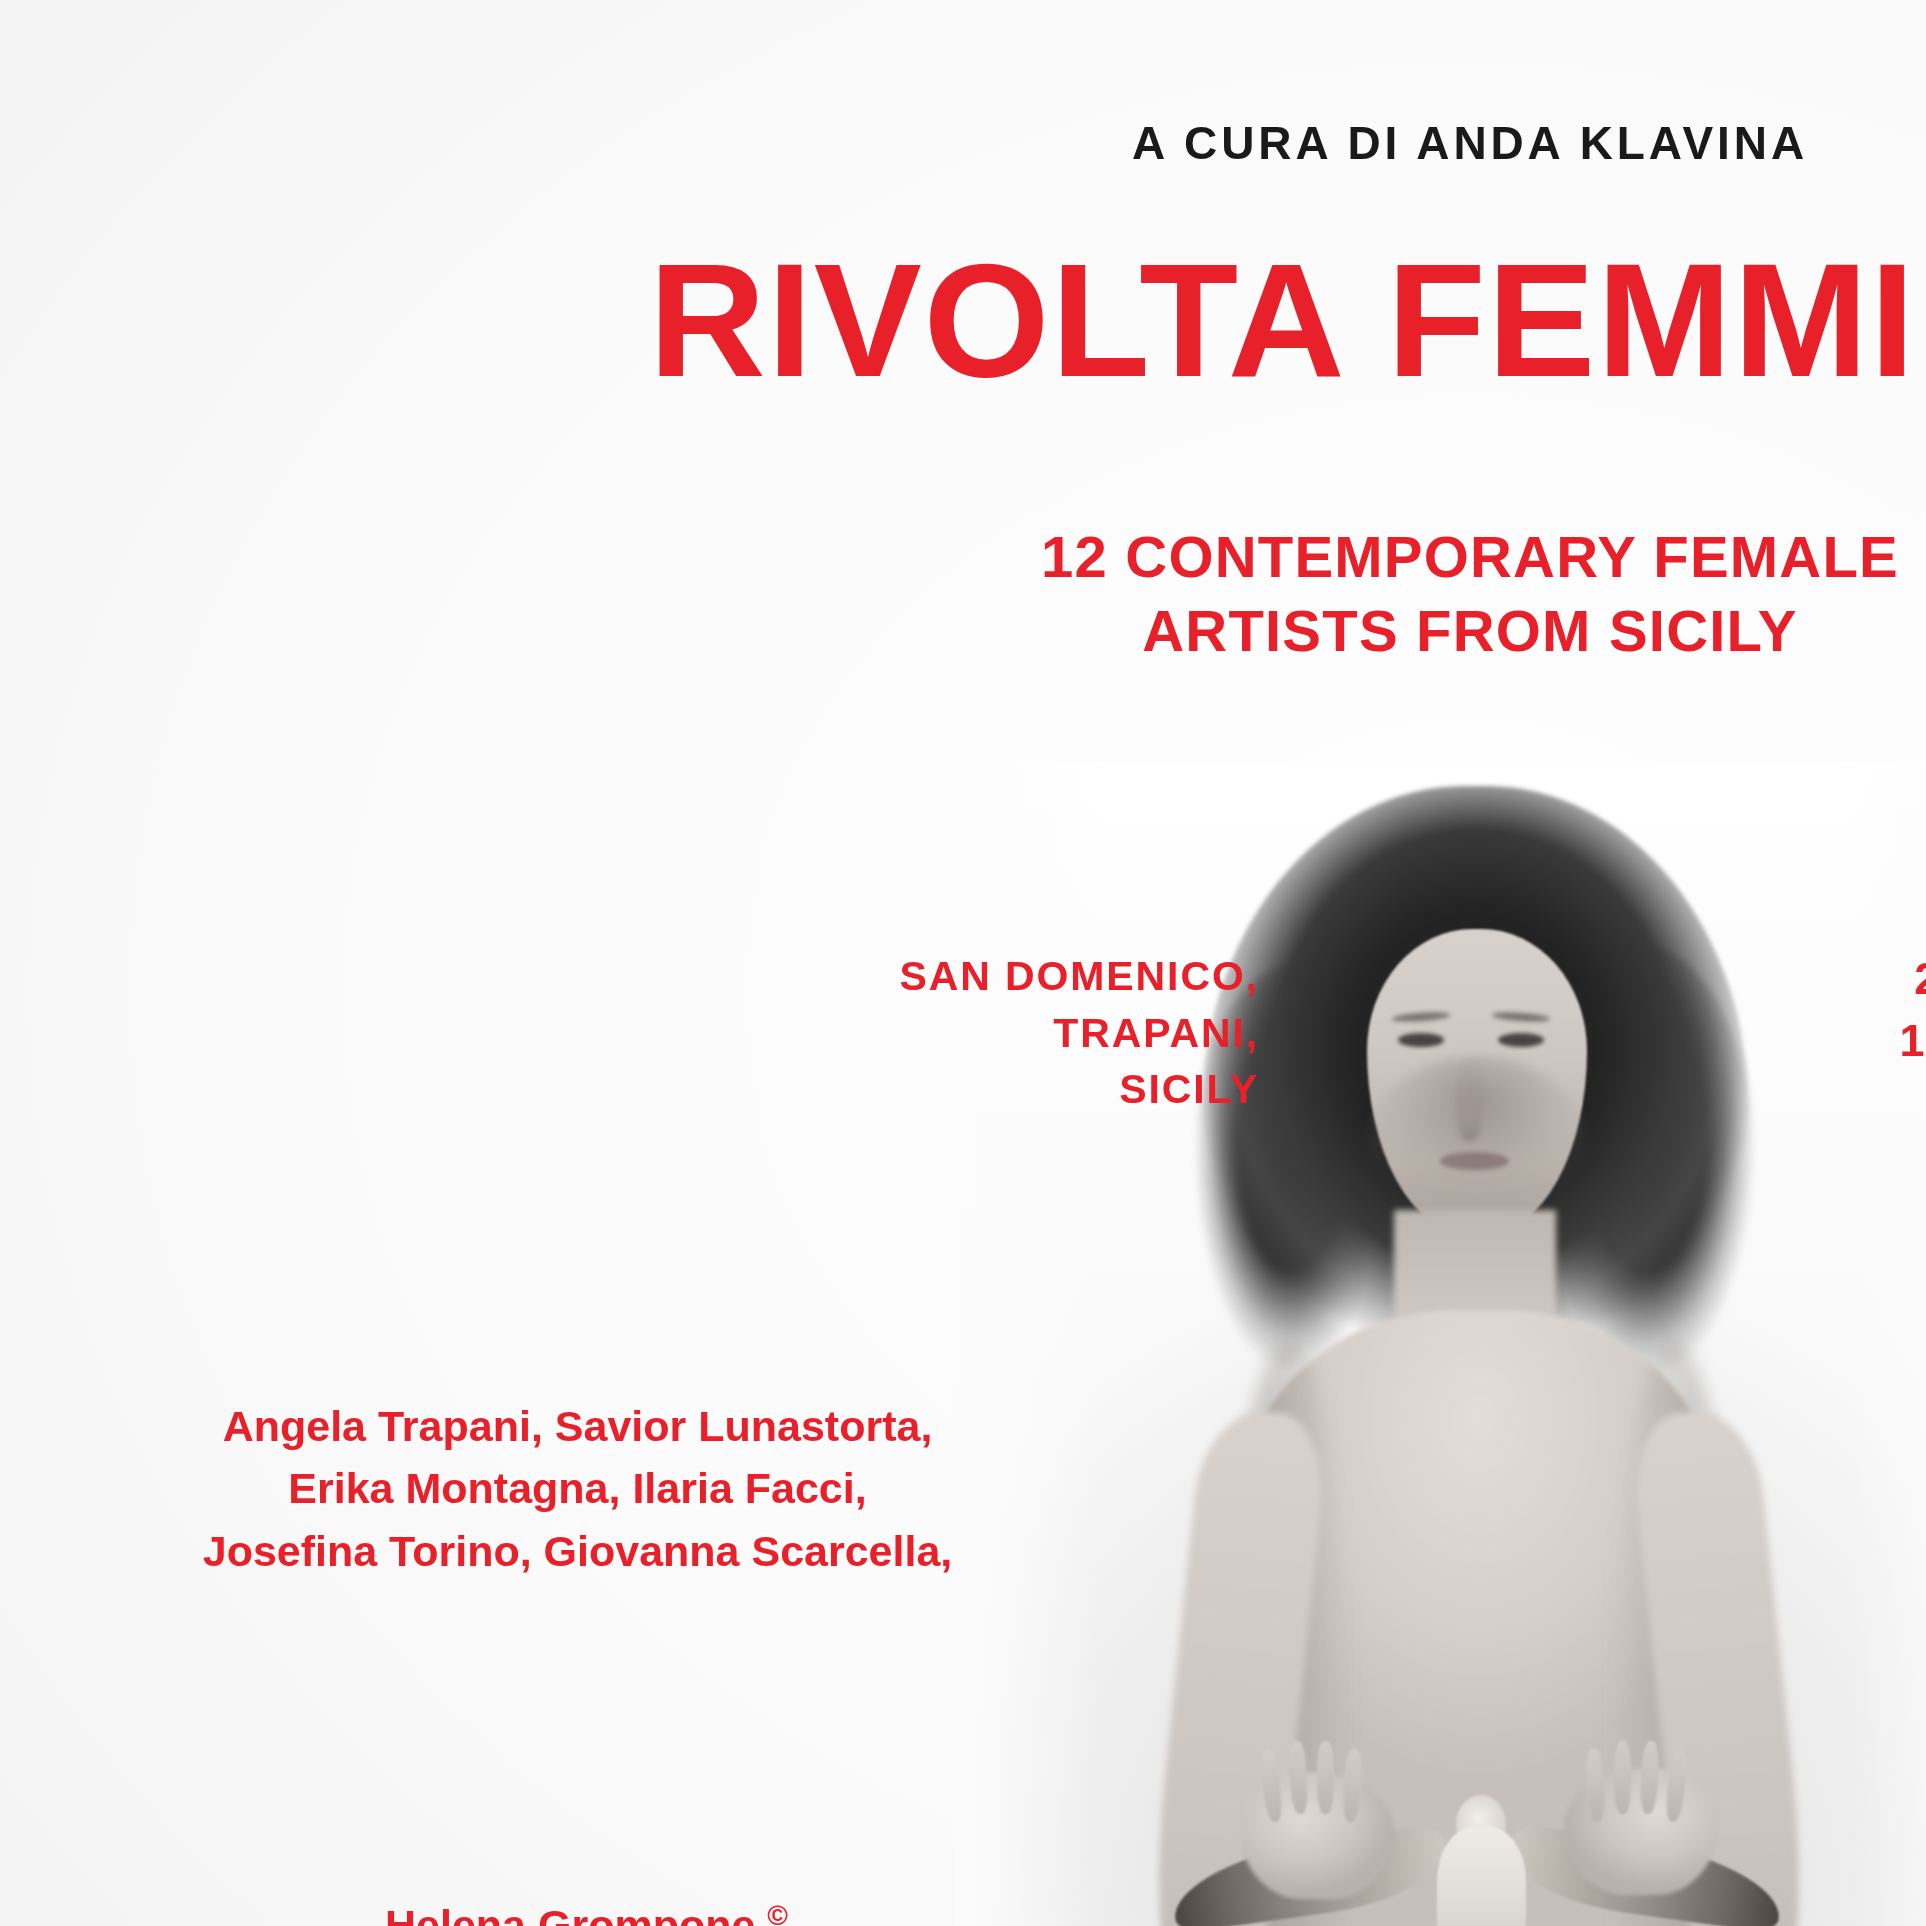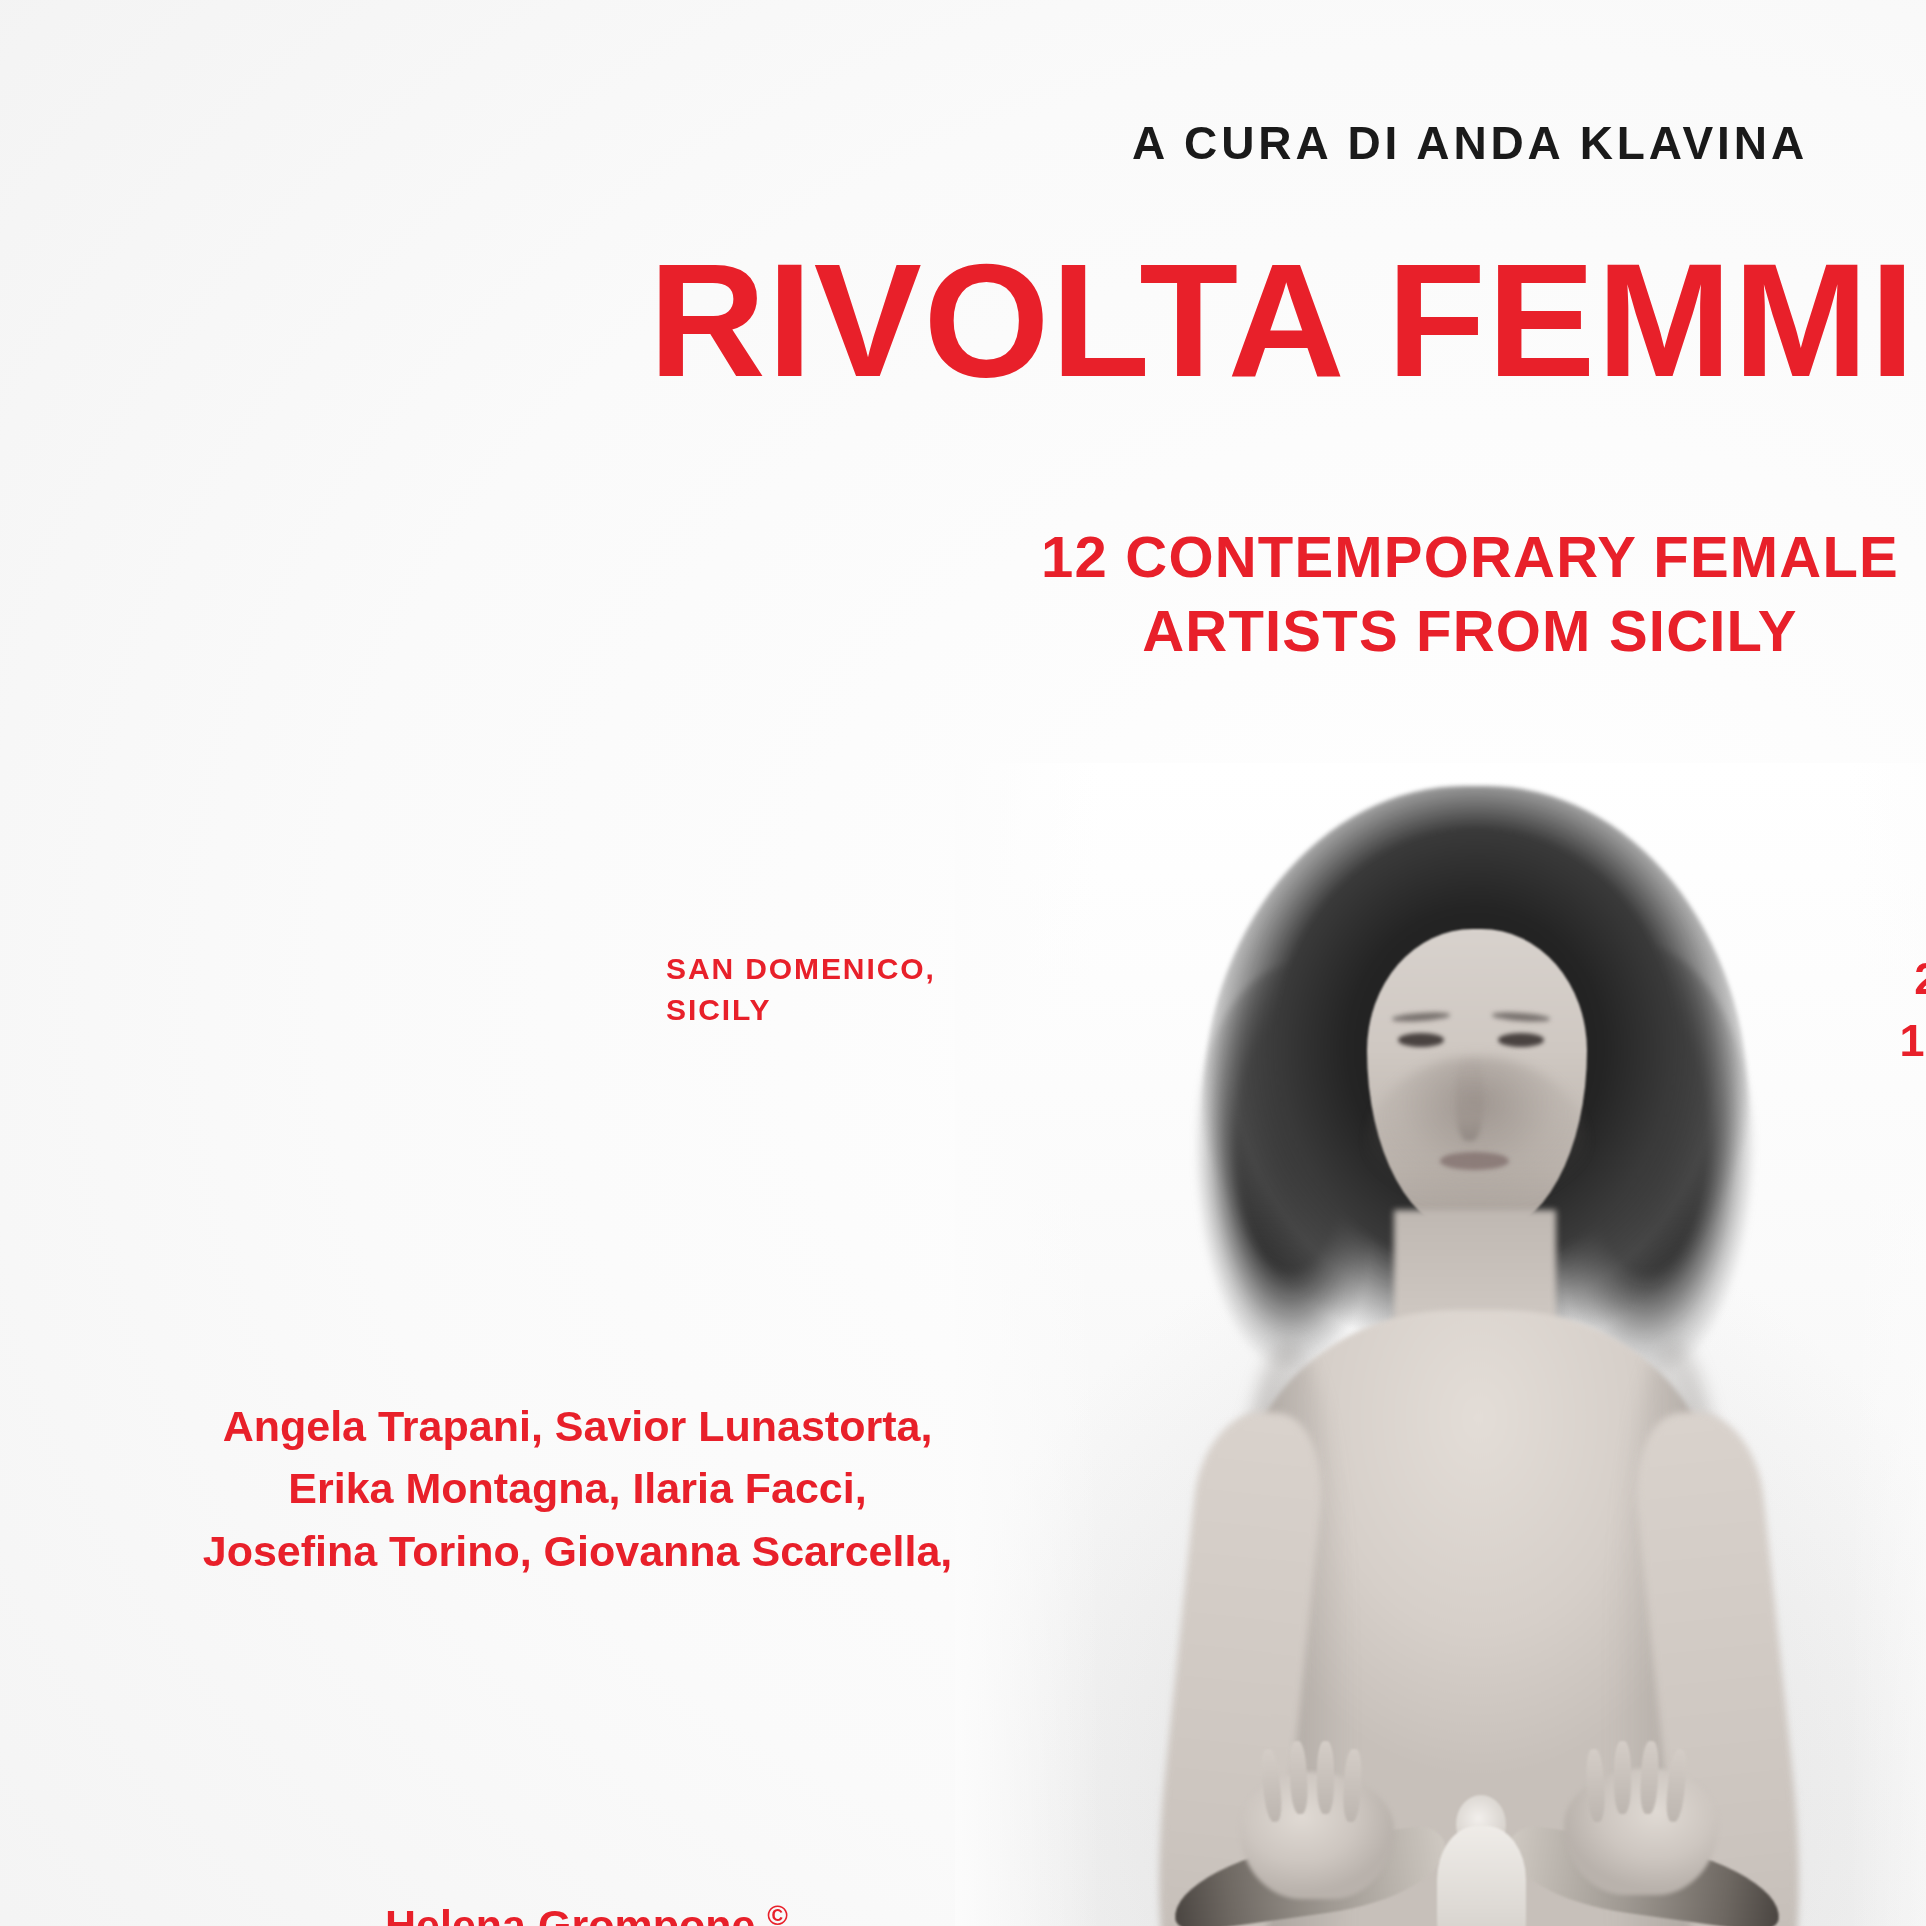--- a/index.html
+++ b/index.html
@@ -256,24 +256,24 @@
     text-align: center;
     font-size: 58px;
     line-height: 1.28;
     font-weight: 800;
     letter-spacing: 1.2px;
     color: #e8202a;
   }
   .venue {
     position: absolute;
     top: 948px;
-    left: 666px;
+    left: 681px;
     width: 578px;
-    text-align: left;
-    font-size: 30px;
+    text-align: right;
+    font-size: 41px;
     line-height: 1.38;
     font-weight: 800;
     letter-spacing: 1.9px;
     color: #e8202a;
   }
   .dates {
     position: absolute;
     top: 948px;
     right: 570px;
     width: 578px;
@@ -354,20 +354,21 @@
 
   <div class="curator">A CURA DI ANDA KLAVINA</div>
   <div class="title">RIVOLTA FEMMINILE</div>
   <div class="subtitle">
     <div>12 CONTEMPORARY FEMALE</div>
     <div>ARTISTS FROM SICILY</div>
   </div>
 
   <div class="venue">
     <div>SAN DOMENICO,</div>
+    <div>TRAPANI,</div>
     <div>SICILY</div>
   </div>
   <div class="dates">
     <div>20 AGOSTO —</div>
     <div>10 SETTEMBRE</div>
     <div>2024</div>
   </div>
 
   <div class="artists-left">
     <div>Angela Trapani, Savior Lunastorta,</div>

